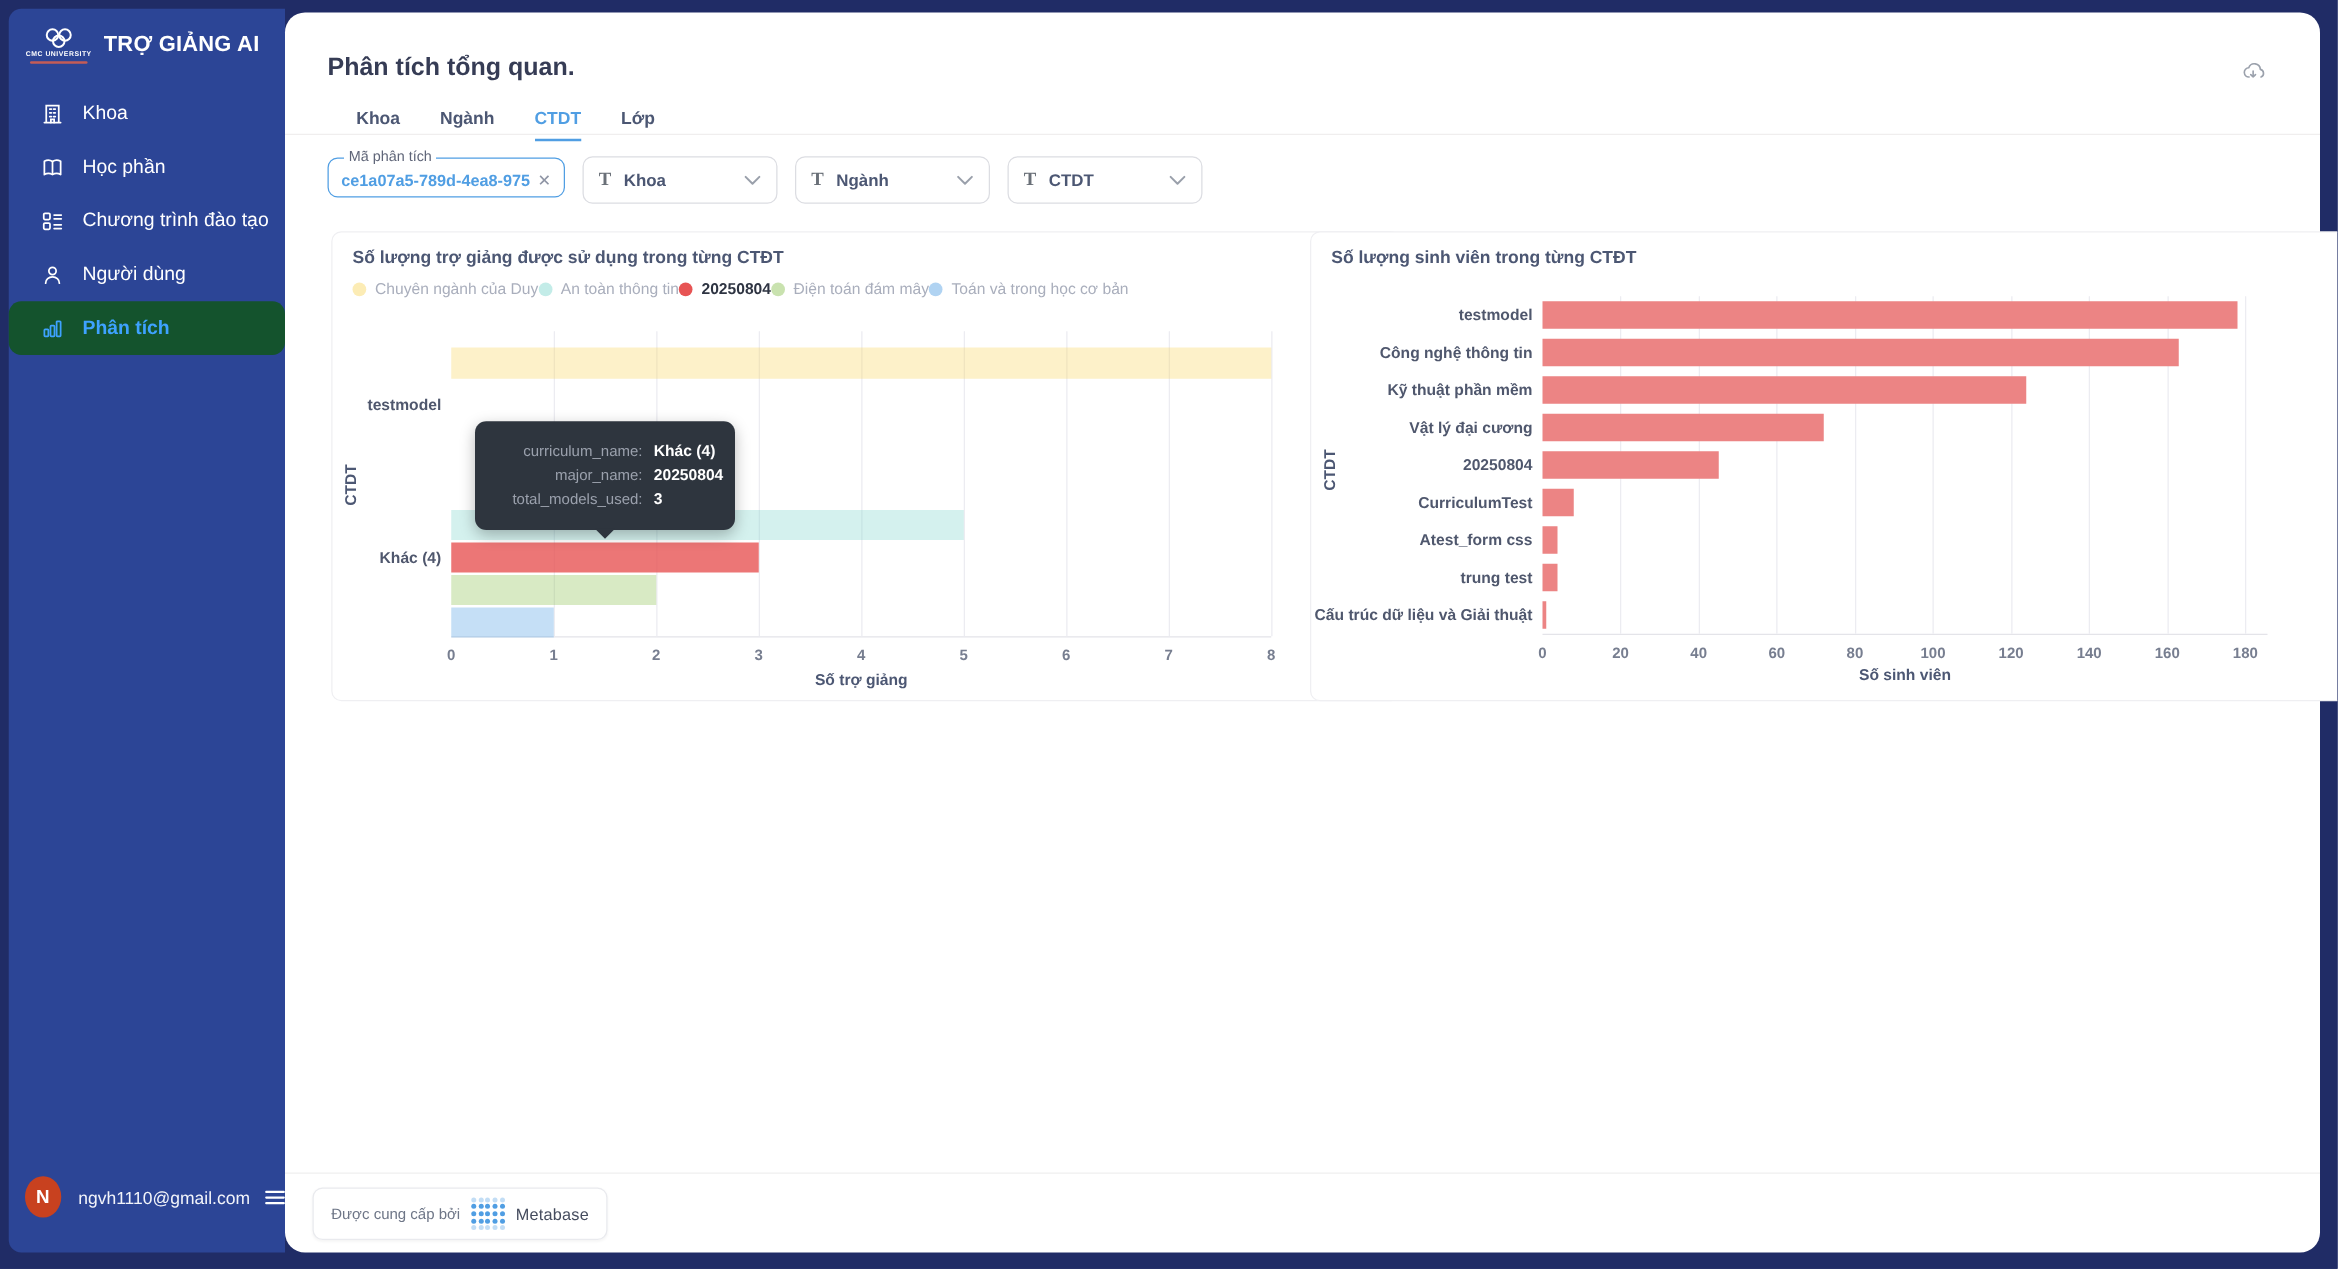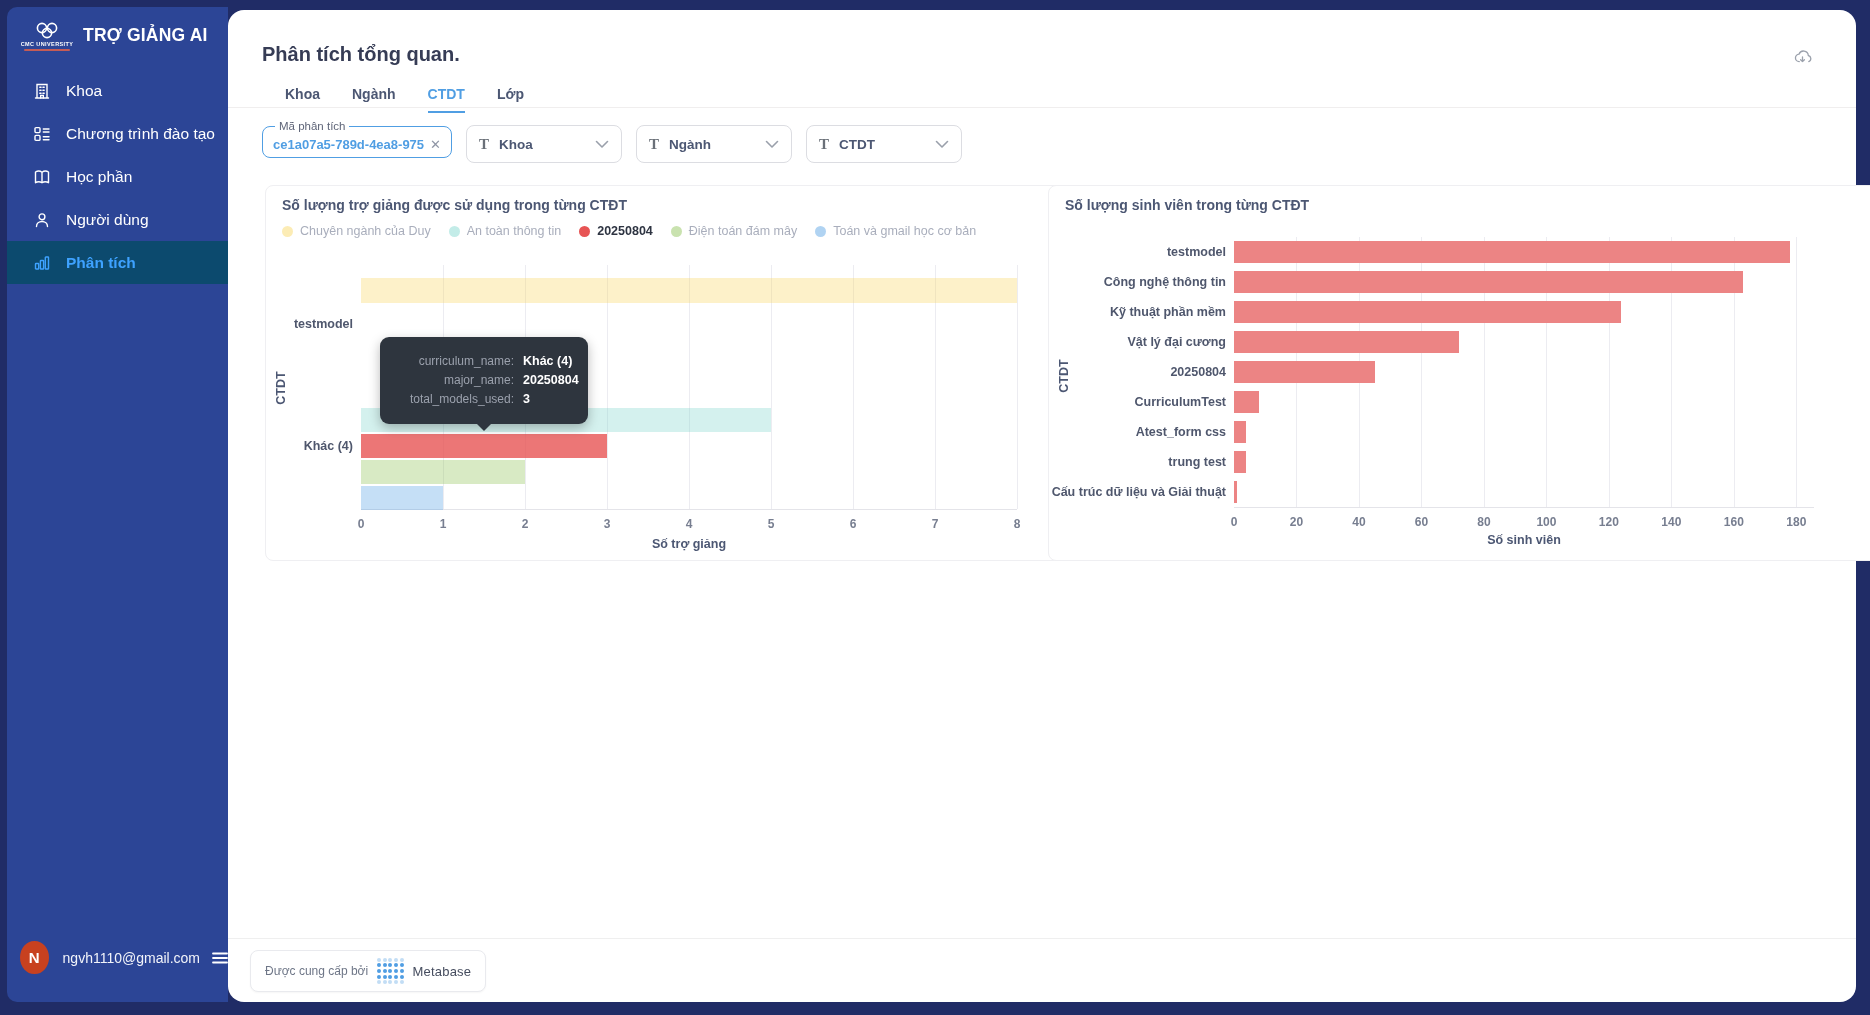--- a/index.html
+++ b/index.html
@@ -11,21 +11,21 @@
   .brand{position:absolute;left:14px;top:14px;display:flex;align-items:center;gap:10px;}
   .brand-mark{width:52px;display:flex;flex-direction:column;align-items:center;color:#fff;}
   .brand-mark svg{display:block;}
   .brand-sub{font-size:5.5px;font-weight:700;letter-spacing:.4px;color:#fff;white-space:nowrap;margin-top:1px;}
   .brand-tagline{width:46px;height:2px;background:#E0604B;opacity:.85;margin-top:1.5px;border-radius:1px;}
   .brand-title{color:#fff;font-size:17.5px;font-weight:700;letter-spacing:.2px;white-space:nowrap;}
   .menu{position:absolute;left:0;top:62px;right:0;}
   .menu-item{height:43px;display:flex;align-items:center;gap:14px;padding-left:25px;color:#fff;
              font-size:15.5px;cursor:pointer;}
   .menu-item svg{flex:0 0 auto;}
-  .menu-item.active{background:#0c4a6e;color:#3EA2FF;font-weight:700;}
+  .menu-item.active{background:#14532d;color:#3EA2FF;font-weight:700;border-radius:10px;}
   .user-row{position:absolute;left:0;bottom:28px;right:0;display:flex;align-items:center;padding-left:13px;}
   .avatar{width:33px;height:33px;border-radius:50%;background:#C8411F;color:#fff;display:flex;
           align-items:center;justify-content:center;font-size:15px;font-weight:700;}
   .email{color:#F2F4FA;font-size:14px;margin-left:14px;white-space:nowrap;}
   .hamburger{margin-left:12px;color:#fff;display:flex;align-items:center;cursor:pointer;}
   
   .card{position:absolute;left:228px;top:10px;width:1628px;height:992px;background:#fff;border-radius:16px;}
   .page-title{position:absolute;left:34px;top:33px;margin:0;font-size:20px;font-weight:700;color:#363C55;}
   .header-download{position:absolute;right:44px;top:38px;color:#9BA1AC;cursor:pointer;}
   .tabs-line{position:absolute;left:0;right:0;top:97px;height:1px;background:#F0EEEE;}
@@ -43,21 +43,21 @@
   .dd-t{font-family:"Liberation Serif","DejaVu Serif",serif;font-size:15px;color:#6A7078;font-weight:600;}
   .dd-label{font-size:13.5px;font-weight:700;color:#4C5773;flex:1;}
   .dd-chevron{color:#9AA0AB;display:flex;}
   
   .chart-card{position:absolute;top:175px;height:376px;background:#fff;border:1px solid #EFEFF2;
               border-radius:8px;box-sizing:border-box;}
   .chart-card.left{left:37px;width:856px;}
   .chart-card.right{left:820px;width:921px;}
   .chart-title{position:absolute;left:16px;top:11px;font-size:14px;font-weight:700;color:#4C5773;}
   .chart-download{position:absolute;right:28px;top:10px;color:#A6ABB5;cursor:pointer;}
-  .legend{position:absolute;left:16px;top:38px;display:flex;gap:18px;align-items:center;}
+  .legend{position:absolute;left:16px;top:38px;display:flex;align-items:center;}
   .legend-item{display:flex;align-items:center;gap:7px;font-size:12.5px;color:#A9AEBC;cursor:pointer;}
   .legend-item .dot{width:11px;height:11px;border-radius:50%;}
   .legend-item.hot{color:#2E3442;font-weight:700;}
   .plot{position:absolute;border-bottom:1px solid #E4E4E9;}
   .plot1{left:95px;top:79px;width:656px;height:244px;}
   .plot2{left:185px;top:51px;width:580px;height:270px;}
   .gl{position:absolute;top:0;bottom:0;width:1px;background:#ECECF1;}
   .hbar{position:absolute;left:0;}
   .cat-label{position:absolute;text-align:center;font-size:12.5px;font-weight:700;color:#4F576D;
              white-space:nowrap;transform:translateY(-50%);}
@@ -107,36 +107,36 @@
           <span style="display:flex">
             <svg width="20" height="20" viewBox="0 0 20 20" fill="none" stroke="currentColor" stroke-width="1.4" stroke-linecap="round">
               <path d="M5 17V3.5h10V17M3.5 17h13"></path>
               <path d="M7.8 6.2h1.3M10.9 6.2h1.3M7.8 9.2h1.3M10.9 9.2h1.3M7.8 12.2h1.3M10.9 12.2h1.3M8.7 17v-2.6h2.6V17"></path>
             </svg>
           </span>
           <span class="menu-label">Khoa</span>
         </div>
         <div class="menu-item">
           <span style="display:flex">
+            <svg width="20" height="20" viewBox="0 0 20 20" fill="none" stroke="currentColor" stroke-width="1.4" stroke-linejoin="round">
+              <path d="M10 5.2C8.2 3.9 5.3 3.9 3.5 5v10.7c1.8-1.1 4.7-1.1 6.5 0 1.8-1.1 4.7-1.1 6.5 0V5c-1.8-1.1-4.7-1.1-6.5.2z"></path>
+              <path d="M10 5.2v10.5"></path>
+            </svg>
+          </span>
+          <span class="menu-label">Học phần</span>
+        </div>
+        <div class="menu-item">
+          <span style="display:flex">
             <svg width="20" height="20" viewBox="0 0 20 20" fill="none" stroke="currentColor" stroke-width="1.4" stroke-linecap="round">
               <rect x="3" y="3.6" width="5" height="5" rx="1"></rect>
               <rect x="3" y="11.4" width="5" height="5" rx="1"></rect>
               <path d="M11.3 5h5.7M11.3 8h5.7M11.3 12.8h5.7M11.3 15.8h5.7"></path>
             </svg>
           </span>
           <span class="menu-label">Chương trình đào tạo</span>
-        </div>
-        <div class="menu-item">
-          <span style="display:flex">
-            <svg width="20" height="20" viewBox="0 0 20 20" fill="none" stroke="currentColor" stroke-width="1.4" stroke-linejoin="round">
-              <path d="M10 5.2C8.2 3.9 5.3 3.9 3.5 5v10.7c1.8-1.1 4.7-1.1 6.5 0 1.8-1.1 4.7-1.1 6.5 0V5c-1.8-1.1-4.7-1.1-6.5.2z"></path>
-              <path d="M10 5.2v10.5"></path>
-            </svg>
-          </span>
-          <span class="menu-label">Học phần</span>
         </div>
         <div class="menu-item">
           <span style="display:flex">
             <svg width="20" height="20" viewBox="0 0 20 20" fill="none" stroke="currentColor" stroke-width="1.4" stroke-linecap="round">
               <circle cx="10" cy="6.8" r="2.9"></circle>
               <path d="M4.5 16.5c0-3 2.5-5 5.5-5s5.5 2 5.5 5"></path>
             </svg>
           </span>
           <span class="menu-label">Người dùng</span>
         </div>
@@ -236,21 +236,21 @@
           <div class="legend-item hot">
             <span class="dot" style="background: rgb(231, 84, 84); opacity: 1;"></span>
             <span>20250804</span>
           </div>
           <div class="legend-item">
             <span class="dot" style="background: rgb(136, 191, 77); opacity: 0.45;"></span>
             <span>Điện toán đám mây</span>
           </div>
           <div class="legend-item">
             <span class="dot" style="background: rgb(80, 158, 227); opacity: 0.45;"></span>
-            <span>Toán và gmail học cơ bản</span>
+            <span>Toán và trong học cơ bản</span>
           </div>
         </div>
       <div class="axis-ylabel" style="left:-2px;top:195px;">CTDT</div>
       <div class="plot plot1" id="plot1">
           <div class="tick-label" style="left: 0px; top: 252px;">0</div>
           <div class="gl" style="left: 82px;"></div>
           <div class="tick-label" style="left: 82px; top: 252px;">1</div>
           <div class="gl" style="left: 164px;"></div>
           <div class="tick-label" style="left: 164px; top: 252px;">2</div>
           <div class="gl" style="left: 246px;"></div>

